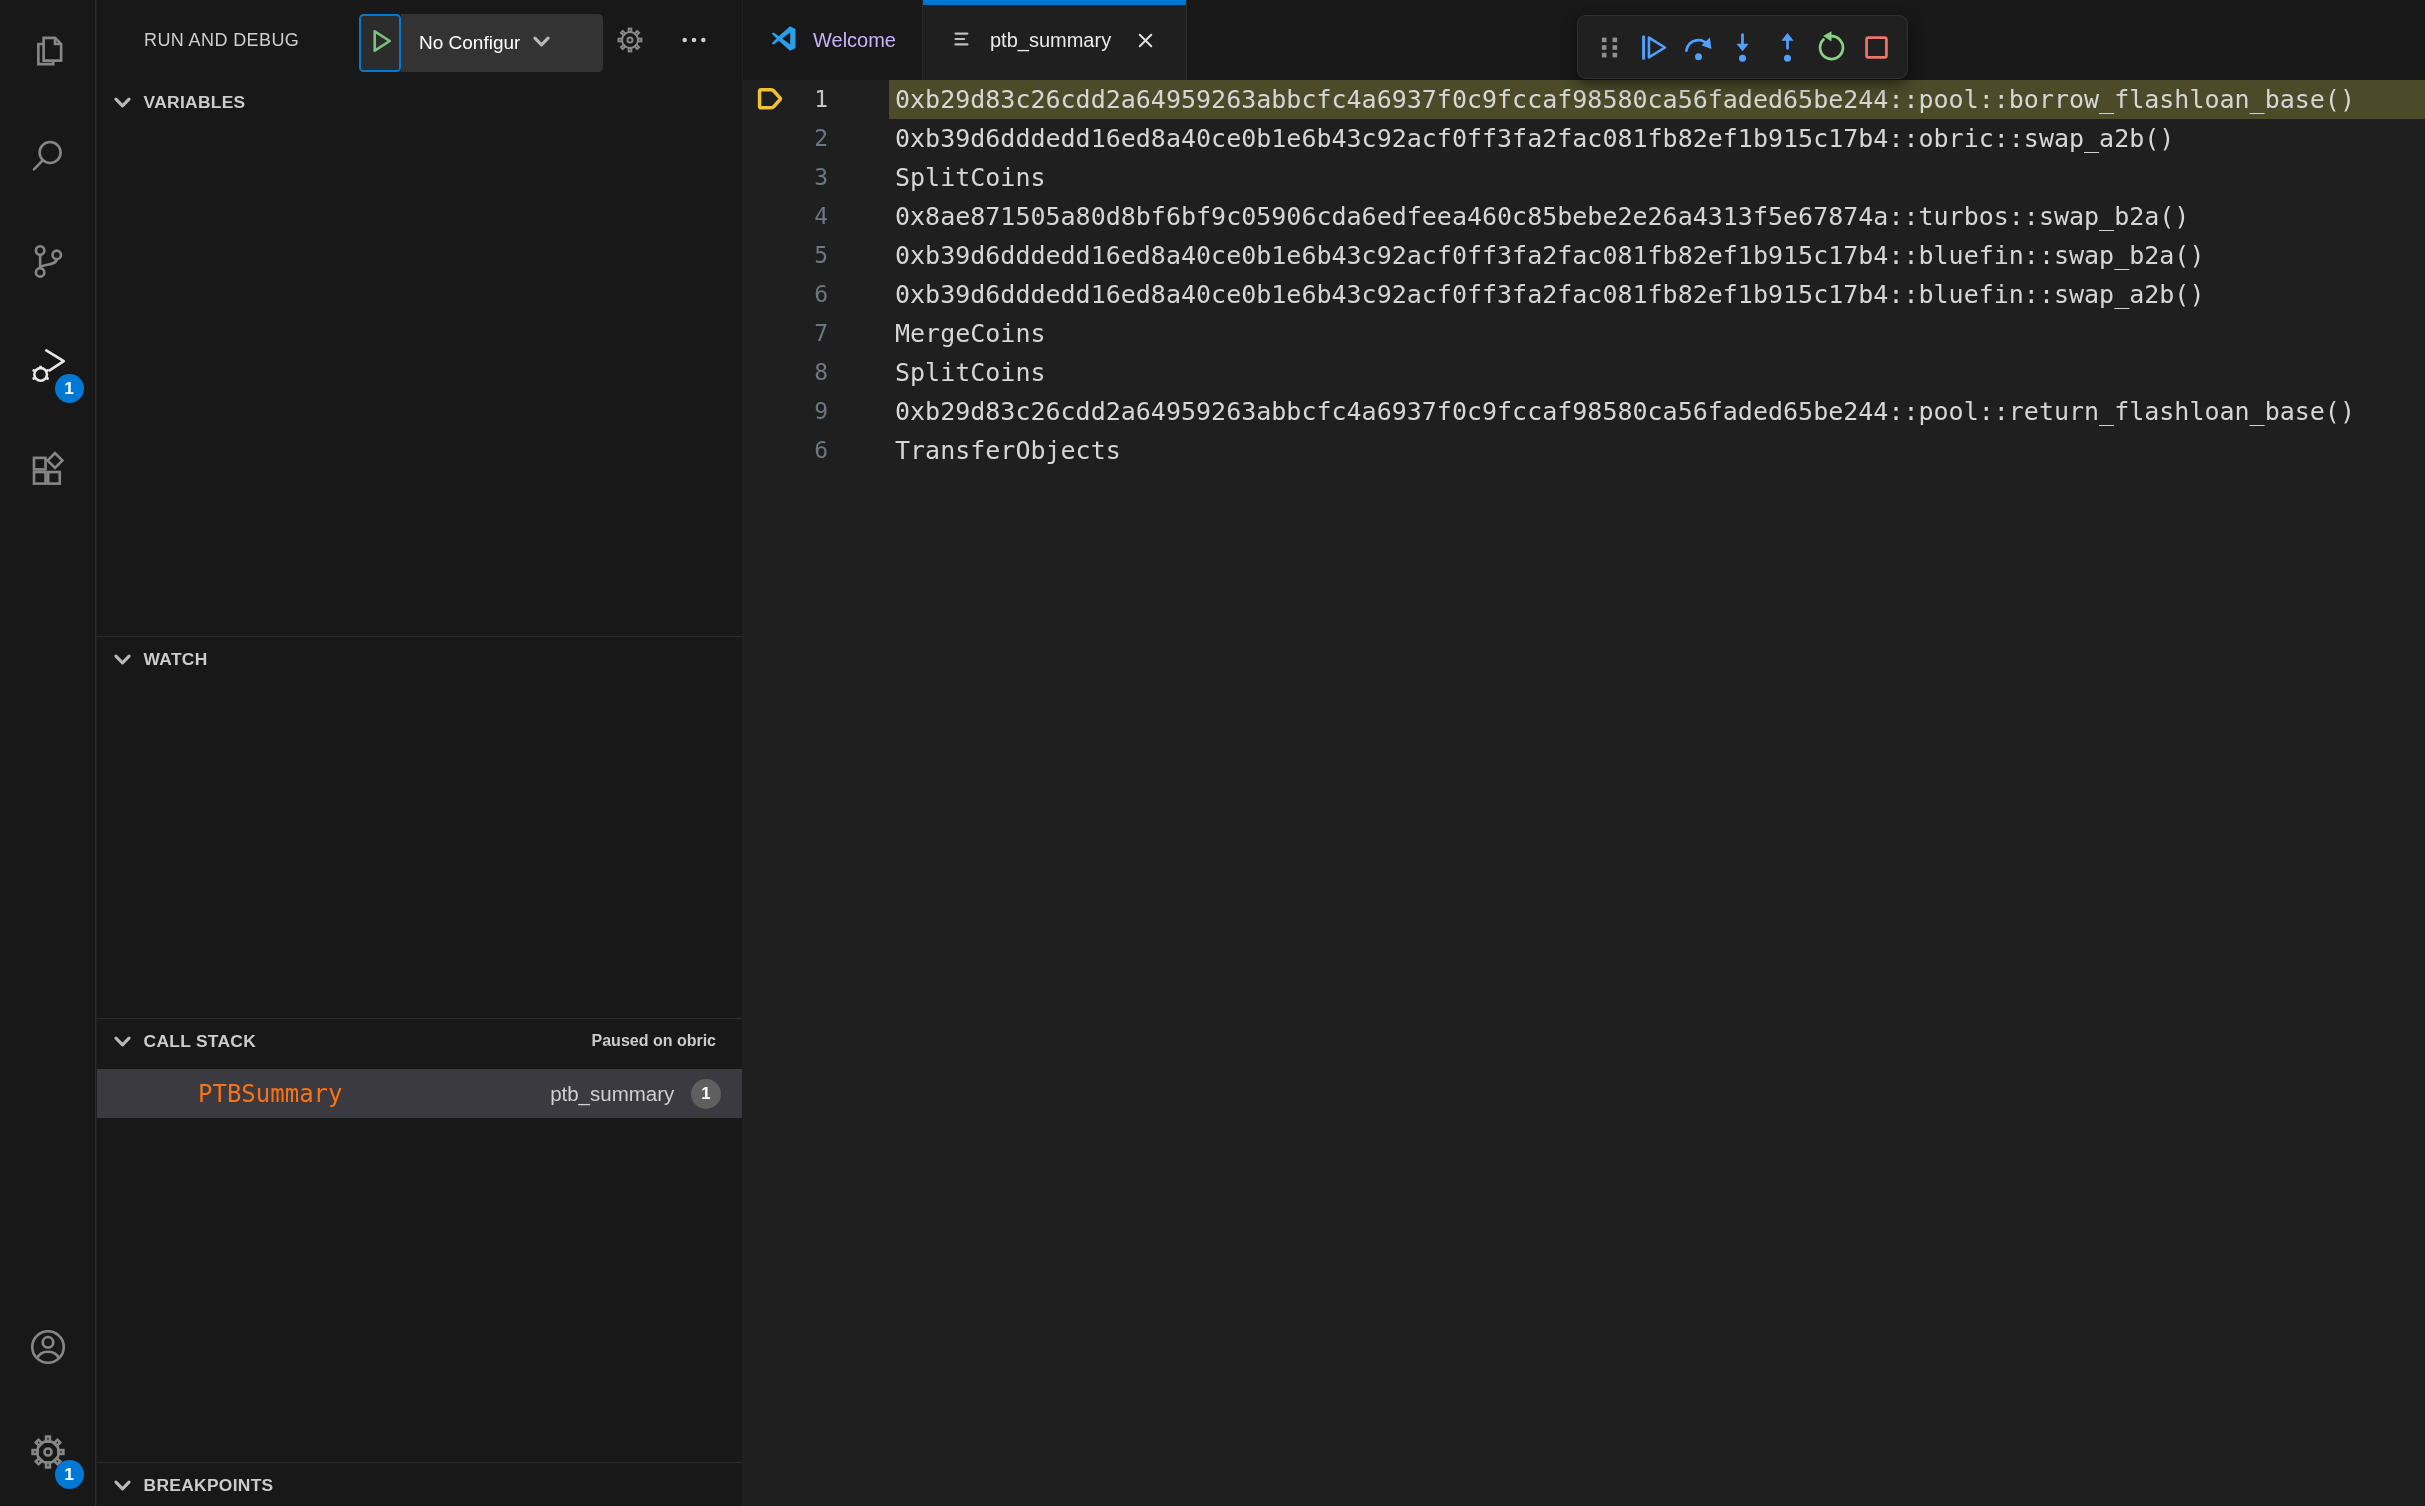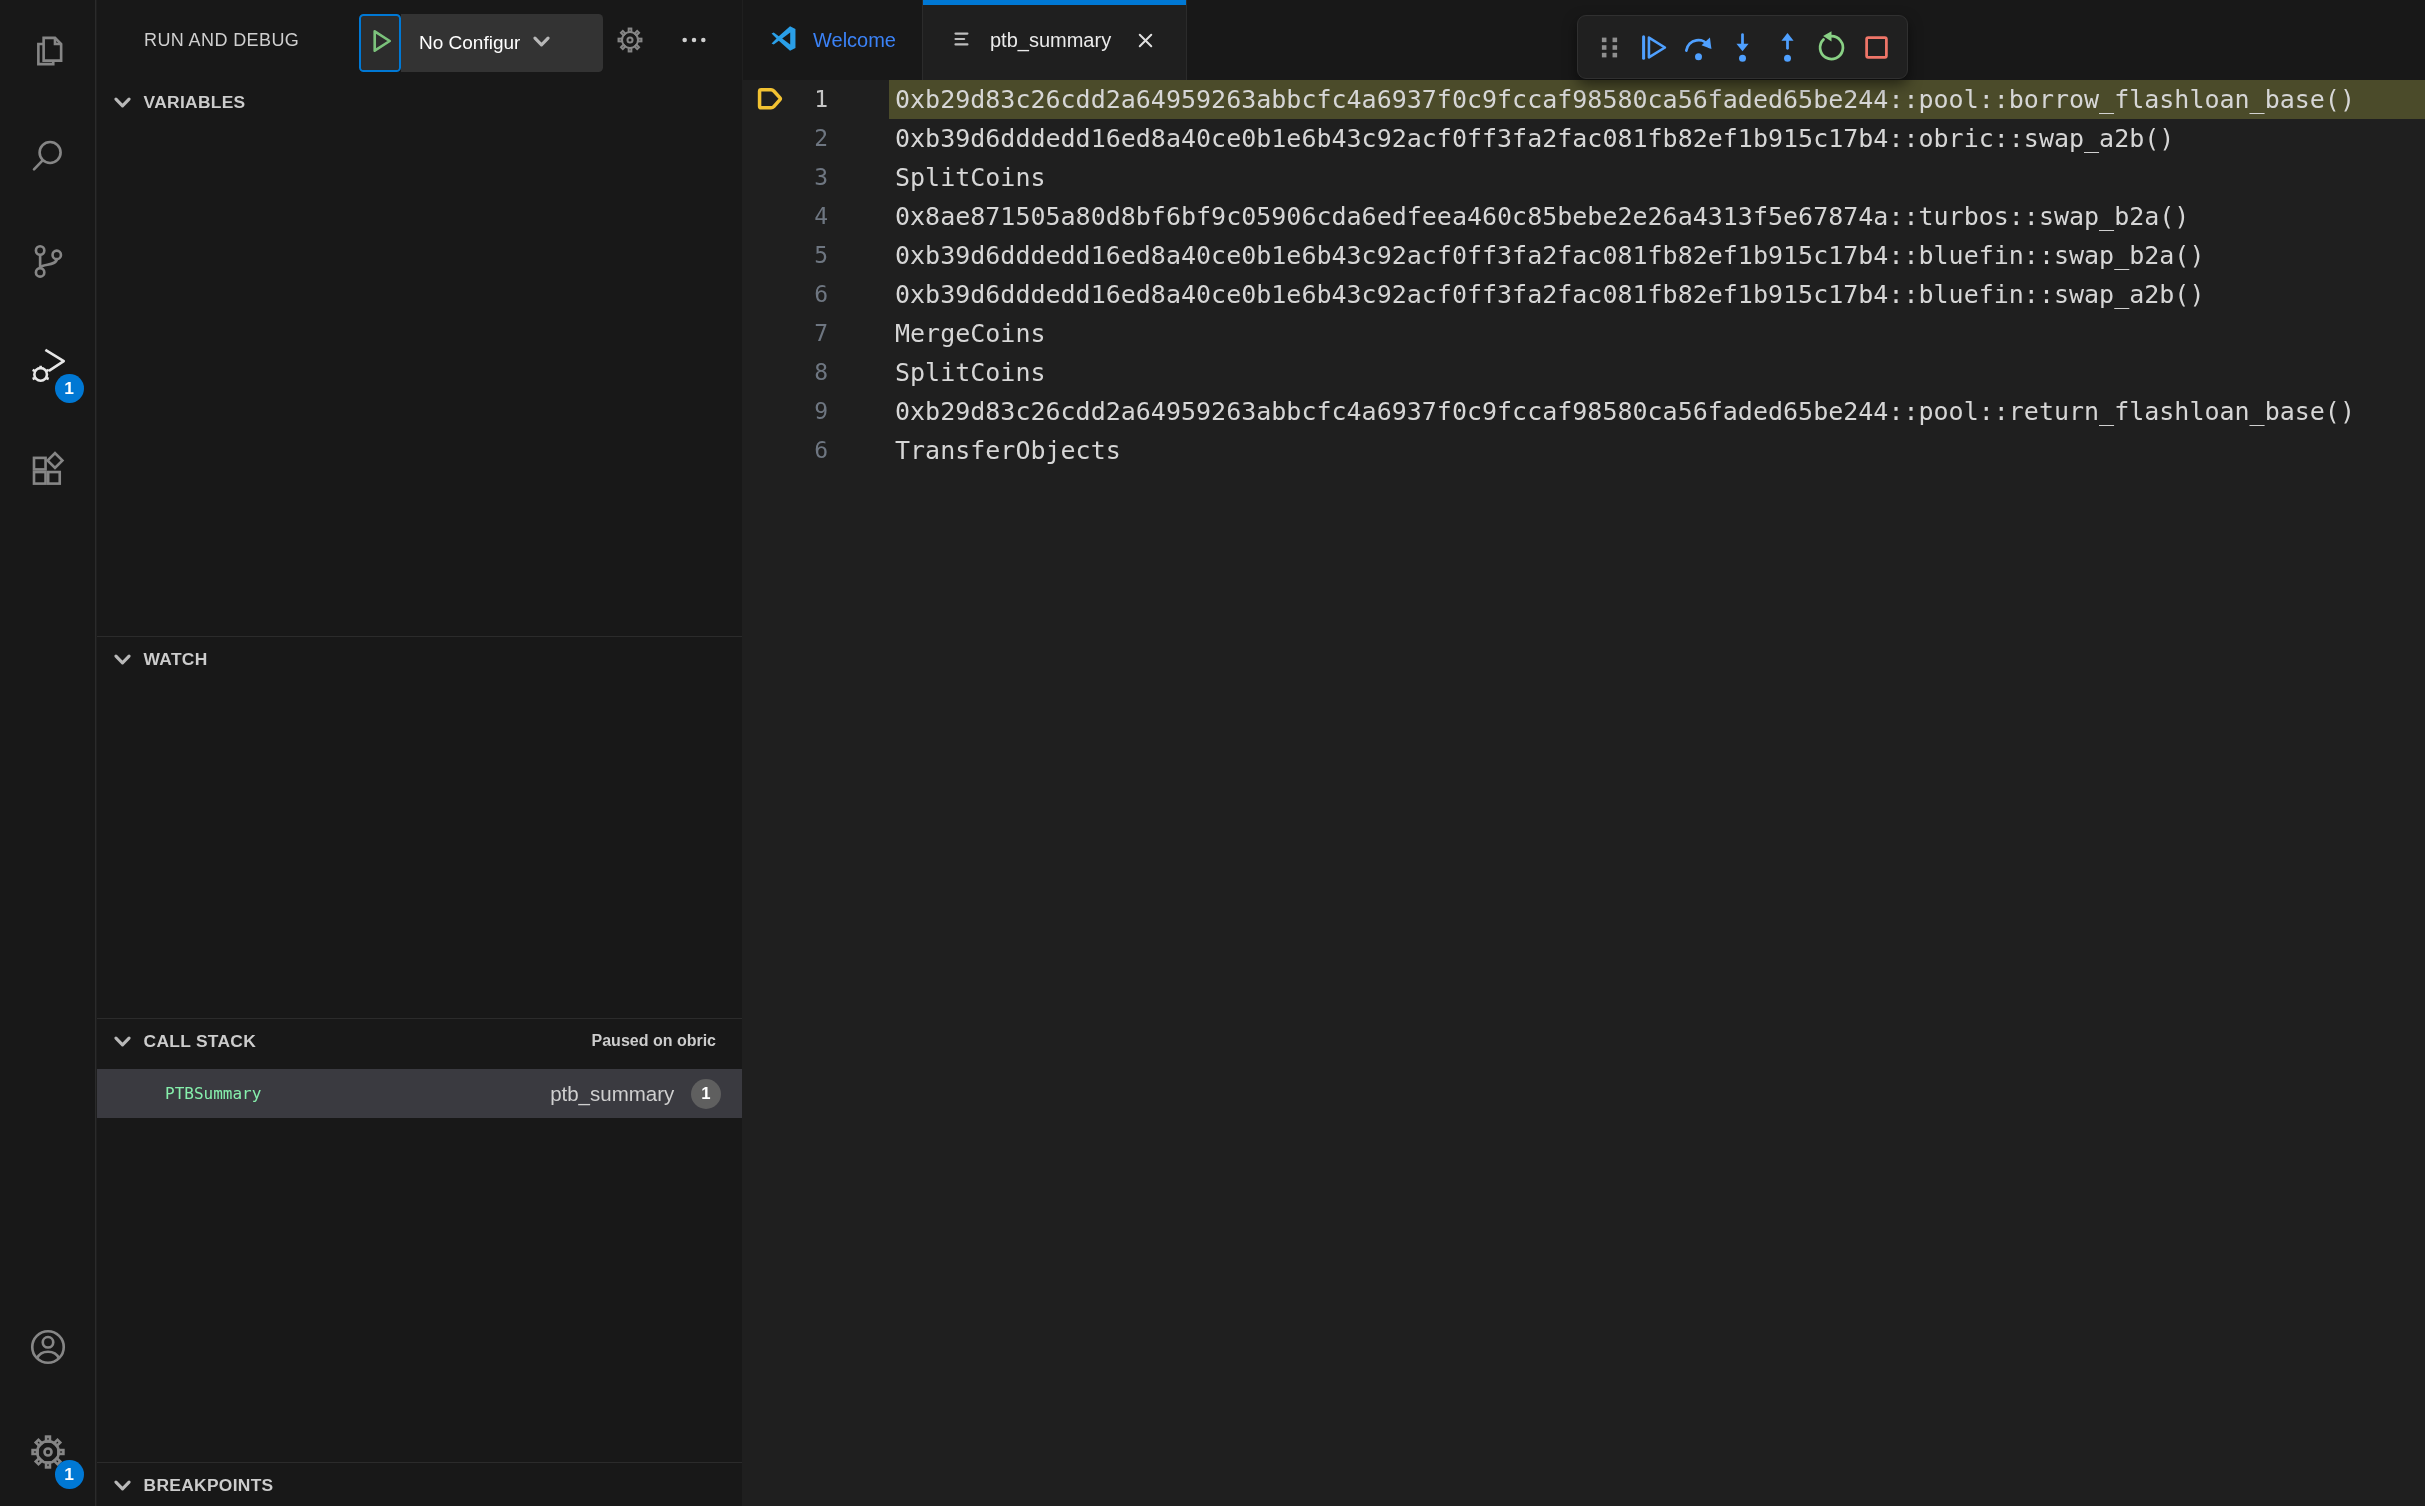--- a/index.html
+++ b/index.html
@@ -39,32 +39,32 @@
   .sec-callstack { top:1018px; height:444px; border-top:0.8px solid #2b2b2b; }
   .sec-breakpoints { top:1462px; height:45px; border-top:0.8px solid #2b2b2b; }
   .sec-header { height:44px; display:flex; align-items:center; padding:0 26px 0 15px; gap:10.6px; cursor:pointer; }
   .sec-label { color:#cccccc; font-size:17.4px; font-weight:bold; letter-spacing:0.3px; }
   .sec-status { margin-left:auto; color:#cccccc; font-size:16px; font-weight:bold; }
   .chev { width:21px; height:21px; flex:none; }
   .chev polyline { fill:none; stroke:#b8b8b8; stroke-width:2.4; stroke-linecap:round; stroke-linejoin:round; }
 
   .stack-frame { margin-top:6px; height:49px; background:#3a3a40; display:flex; align-items:center;
     padding:0 21px 0 68px; cursor:pointer; }
-  .frame-name { font-family:"DejaVu Sans Mono",monospace; font-size:16px; color:#86efac; }
+  .frame-name { font-family:"DejaVu Sans Mono",monospace; font-size:24px; color:#f97316;margin-left:33px; }
   .frame-right { margin-left:auto; display:flex; align-items:center; gap:16.7px; }
   .frame-source { font-size:20.5px; color:#cfcfcf; }
   .frame-badge { width:30px; height:30px; border-radius:50%; background:#5f5f5f; color:#fff;
     font-size:16.7px; font-weight:bold; display:flex; align-items:center; justify-content:center; }
 
   
   .editor { position:absolute; left:743px; top:0; width:1682px; height:1506px; background:#1f1f1f; }
   .tabbar { position:relative; height:80px; background:#181818; display:flex; }
   .tab { position:relative; height:80px; display:flex; align-items:center; padding:0 26px; gap:15px;
     border-right:0.8px solid #2b2b2b; cursor:pointer; background:#181818; }
-  .tab-label { font-size:20px; color:#3b82f6; white-space:nowrap; }
+  .tab-label { font-size:20px; color:#c4b5fd; white-space:nowrap; }
   .tab.active { background:#1f1f1f; }
   .tab.active .tab-label { color:#eaeaea; }
   .tab.active::before { content:""; position:absolute; left:0; top:0; right:0; height:4.6px; background:#0078d4; }
   .tab-close { margin-left:4.6px; display:flex; align-items:center; justify-content:center; width:29px; height:29px; border-radius:4.6px; }
   .tabbar-rest { flex:1; background:#181818; }
 
   .debug-toolbar { position:absolute; left:834px; top:15px; width:331px; height:64px; background:#202020;
     border:1.5px solid #303030; border-radius:9px; box-shadow:0 6px 13.7px rgba(0,0,0,.5);
     display:flex; align-items:center; justify-content:space-evenly; padding:0 6px; z-index:5; }
   .dt-btn { width:39px; height:39px; display:flex; align-items:center; justify-content:center; cursor:pointer; }

